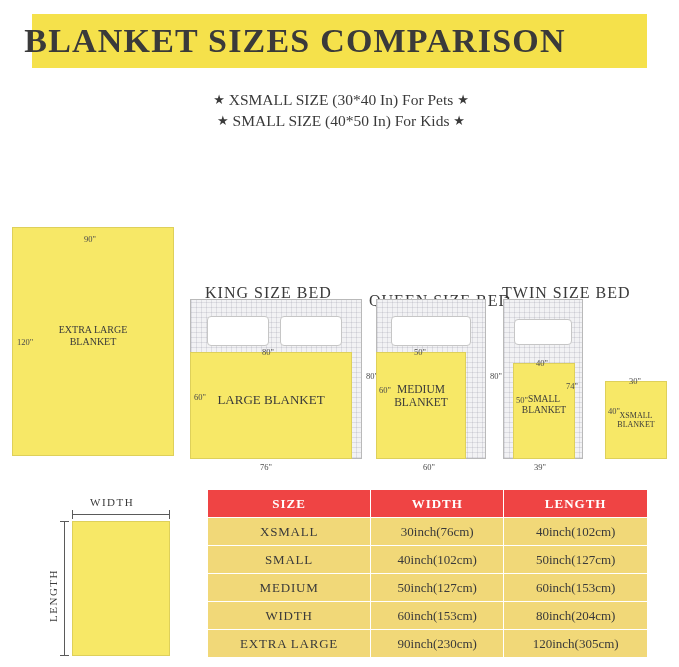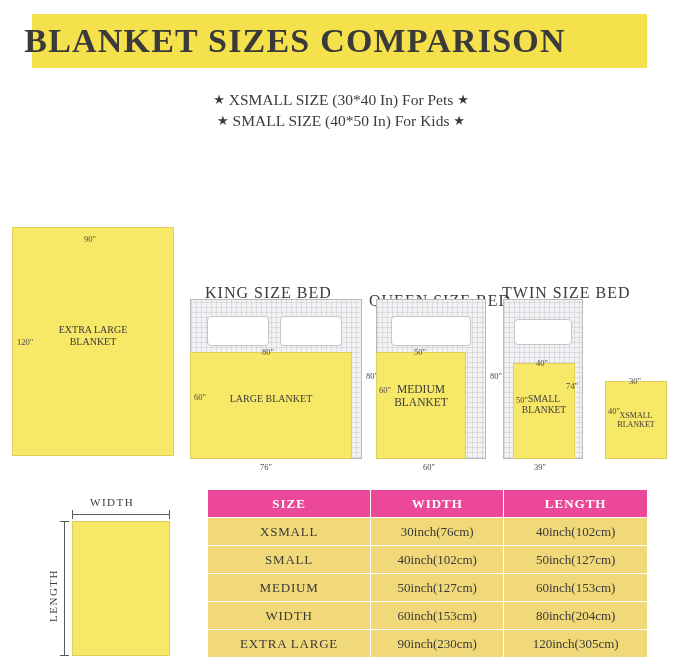--- a/index.html
+++ b/index.html
@@ -160,21 +160,21 @@
   .sizetable {
     position: absolute;
     left: 207px;
     top: 489px;
     width: 441px;
     border-collapse: collapse;
     font-family: "Liberation Serif", serif;
     font-size: 13px;
   }
   .sizetable th {
-    background: #ec4899;
+    background: #ef4444;
     color: #ffffff;
     font-weight: bold;
     height: 25px;
     letter-spacing: 1px;
     border: 1px solid #ffffff;
     text-align: center;
   }
   .sizetable td {
     background: #f1d878;
     color: #3a3a3a;
@@ -215,21 +215,21 @@
 BLANKET</div>
     </div>
     <div class="dim" style="left:84px; top:234px;">90"</div>
     <div class="dim" style="left:17px; top:337px;">120"</div>
 
     <div class="bedtitle" style="left:205px; top:284px;">KING  SIZE  BED</div>
     <div class="bed" style="left:190px; top:299px; width:172px; height:160px;"></div>
     <div class="pillow" style="left:207px; top:316px; width:62px; height:30px;"></div>
     <div class="pillow" style="left:280px; top:316px; width:62px; height:30px;"></div>
     <div class="blanket" style="left:190px; top:352px; width:162px; height:107px;">
-      <div class="blanket-label" style="top:40px; font-size:10px;">LARGE BLANKET</div>
+      <div class="blanket-label" style="top:40px; font-size:13px;">LARGE BLANKET</div>
     </div>
     <div class="dim" style="left:262px; top:347px;">80"</div>
     <div class="dim" style="left:194px; top:392px;">60"</div>
     <div class="dim" style="left:260px; top:462px;">76"</div>
     <div class="dim" style="left:366px; top:371px;">80"</div>
 
     <div class="bedtitle" style="left:369px; top:292px;text-align:right;">QUEEN SIZE BED</div>
     <div class="bed" style="left:376px; top:299px; width:110px; height:160px;"></div>
     <div class="pillow" style="left:391px; top:316px; width:80px; height:30px;"></div>
     <div class="blanket" style="left:376px; top:352px; width:90px; height:107px;">

